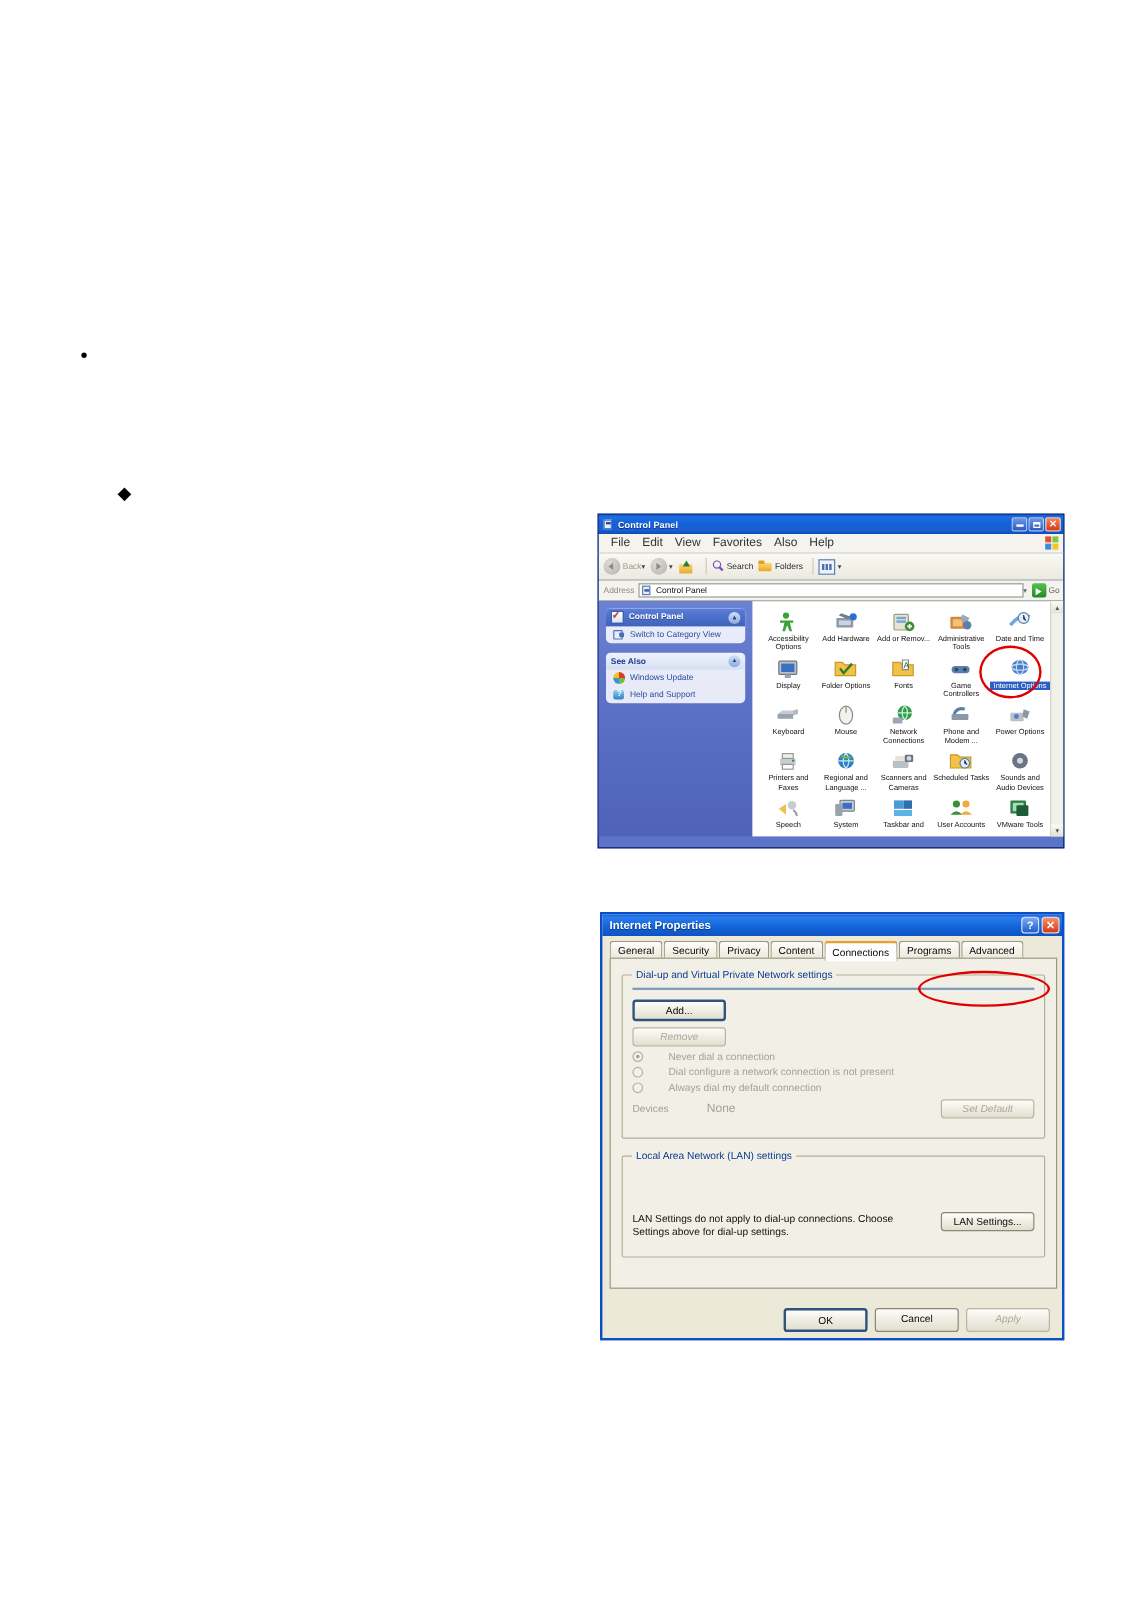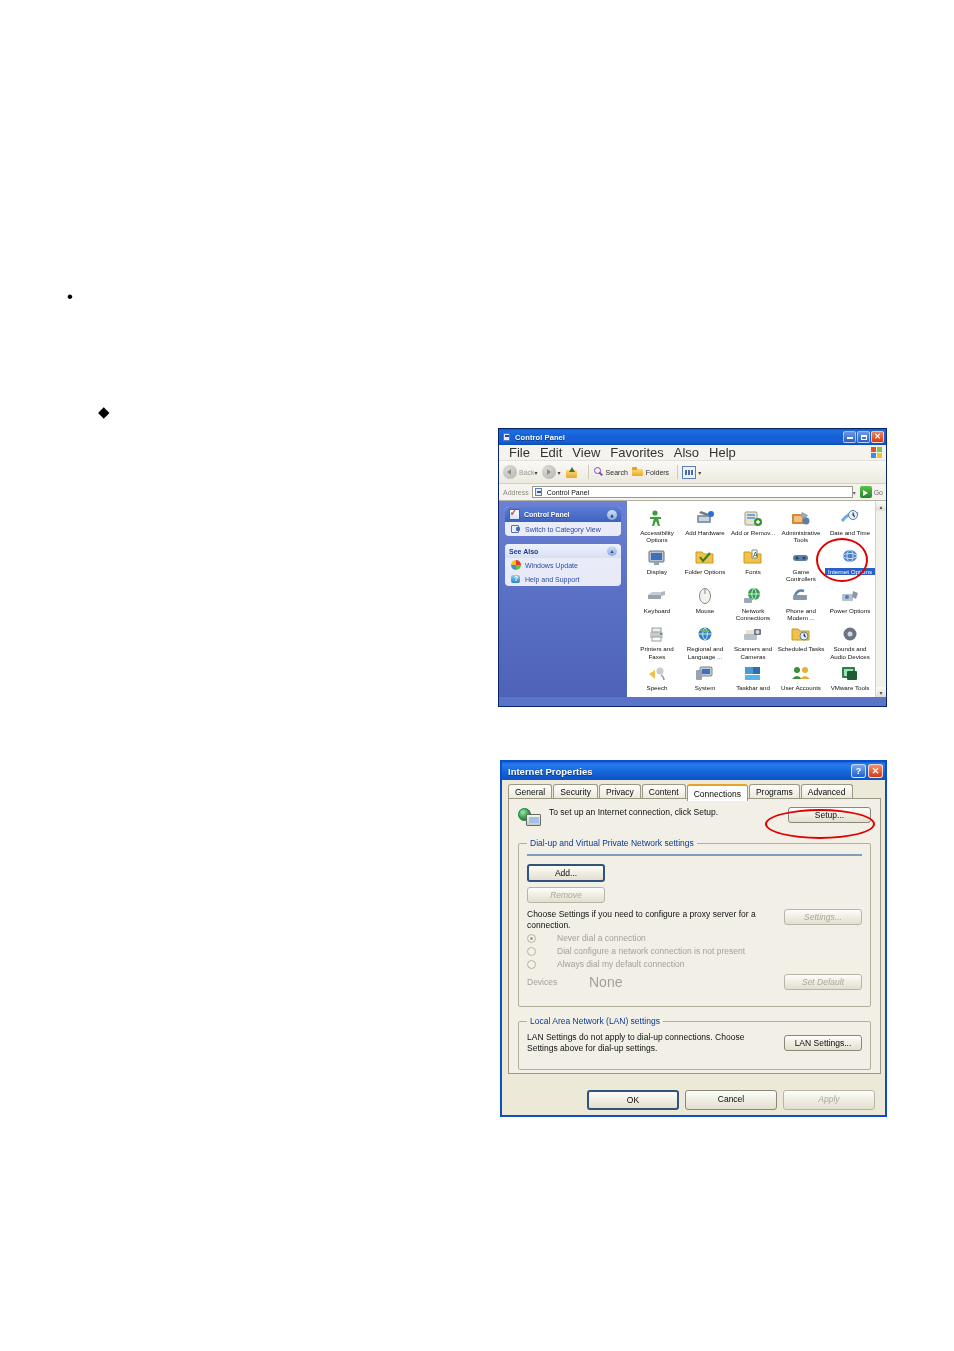--- a/index.html
+++ b/index.html
@@ -100,21 +100,21 @@
   .cp-menubar {
     height: 15px;
     background: #f4f3ee;
     display: flex;
     align-items: center;
     padding-left: 5px;
     border-bottom: 1px solid #e2e0d8;
     position: relative;
   }
   .cp-menu-item {
-    font-size: 13px;
+    font-size: 10px;
     color: #333;
     padding: 0 5px;
     white-space: nowrap;
   }
   .cp-menu-flag {
     position: absolute; right: 4px; top: 2px;
     width: 11px; height: 11px;
   }
   .cp-menu-flag i {
     position:absolute; width:5px; height:5px; display:block;
@@ -482,34 +482,34 @@
     box-sizing:border-box; position:relative; flex:none;
   }
   .radio.checked::after{
     content:""; position:absolute; left:2px;top:2px;width:3px;height:3px;border-radius:50%;
     background:#a4a099;
   }
   .current-row {
     display:flex; align-items:center; margin-top:5px;
   }
   .current-label { font-size:8.5px;color:#a4a099; width:62px; }
-  .current-value { font-size:14px;color:#a4a099; flex:1; }
+  .current-value { font-size:10px;color:#a4a099; flex:1; }
   .current-row .btn { width:78px; }
-  .lan-row { display:flex; gap:8px; align-items:center; }
+  .lan-row { display:flex; gap:8px; align-items:flex-start;margin-top:36px; }
   .lan-note { flex:1; font-size:8.5px; color:#101010; line-height:10.5px; }
   #lan-settings-btn { width:78px; }
 
   .ip-footer {
     position:absolute;
     left:0; right:0; bottom:5px;
     display:flex; justify-content:flex-end; gap:6px;
     padding-right: 10px;
     box-sizing:border-box;
   }
-  .ip-footer .btn { width:92px; padding:3px 0; }
+  .ip-footer .btn { width:70px; padding:3px 0; }
 </style>
 </head>
 <body>
 
 <div id="bullet-round" class="doc-bullet">•</div>
 <div id="bullet-diamond" class="doc-bullet">◆</div>
 
 <div id="control-panel-window">
 
   <div class="cp-titlebar">
@@ -920,41 +920,29 @@
     <span class="ip-tab">Security</span>
     <span class="ip-tab">Privacy</span>
     <span class="ip-tab">Content</span>
     <span class="ip-tab active">Connections</span>
     <span class="ip-tab">Programs</span>
     <span class="ip-tab">Advanced</span>
   </div>
 
   <div class="ip-tabpage">
 
-    <div class="setup-row">
-      <span class="setup-icon">
-        <span class="globe"></span>
-          <span class="mon"></span>
-      </span>
-      <span class="setup-text">To set up an Internet connection, click Setup.</span>
-      <span class="btn" id="setup-btn">Setup...</span>
-    </div>
 
     <fieldset class="group">
       <legend>Dial-up and Virtual Private Network settings</legend>
       <div class="dialup-row">
         <div class="dialup-listbox"></div>
         <div class="dialup-buttons">
           <span class="btn default">Add...</span>
           <span class="btn disabled">Remove</span>
         </div>
-      </div>
-      <div class="proxy-row">
-        <span class="proxy-note">Choose Settings if you need to configure a proxy server for a connection.</span>
-        <span class="btn disabled" style="width:78px">Settings...</span>
       </div>
 
       <div class="radio-line">
         <span class="radio checked"></span>
         <span>Never dial a connection</span>
       </div>
       <div class="radio-line">
         <span class="radio"></span>
         <span>Dial configure a network connection is not present</span>
       </div>

